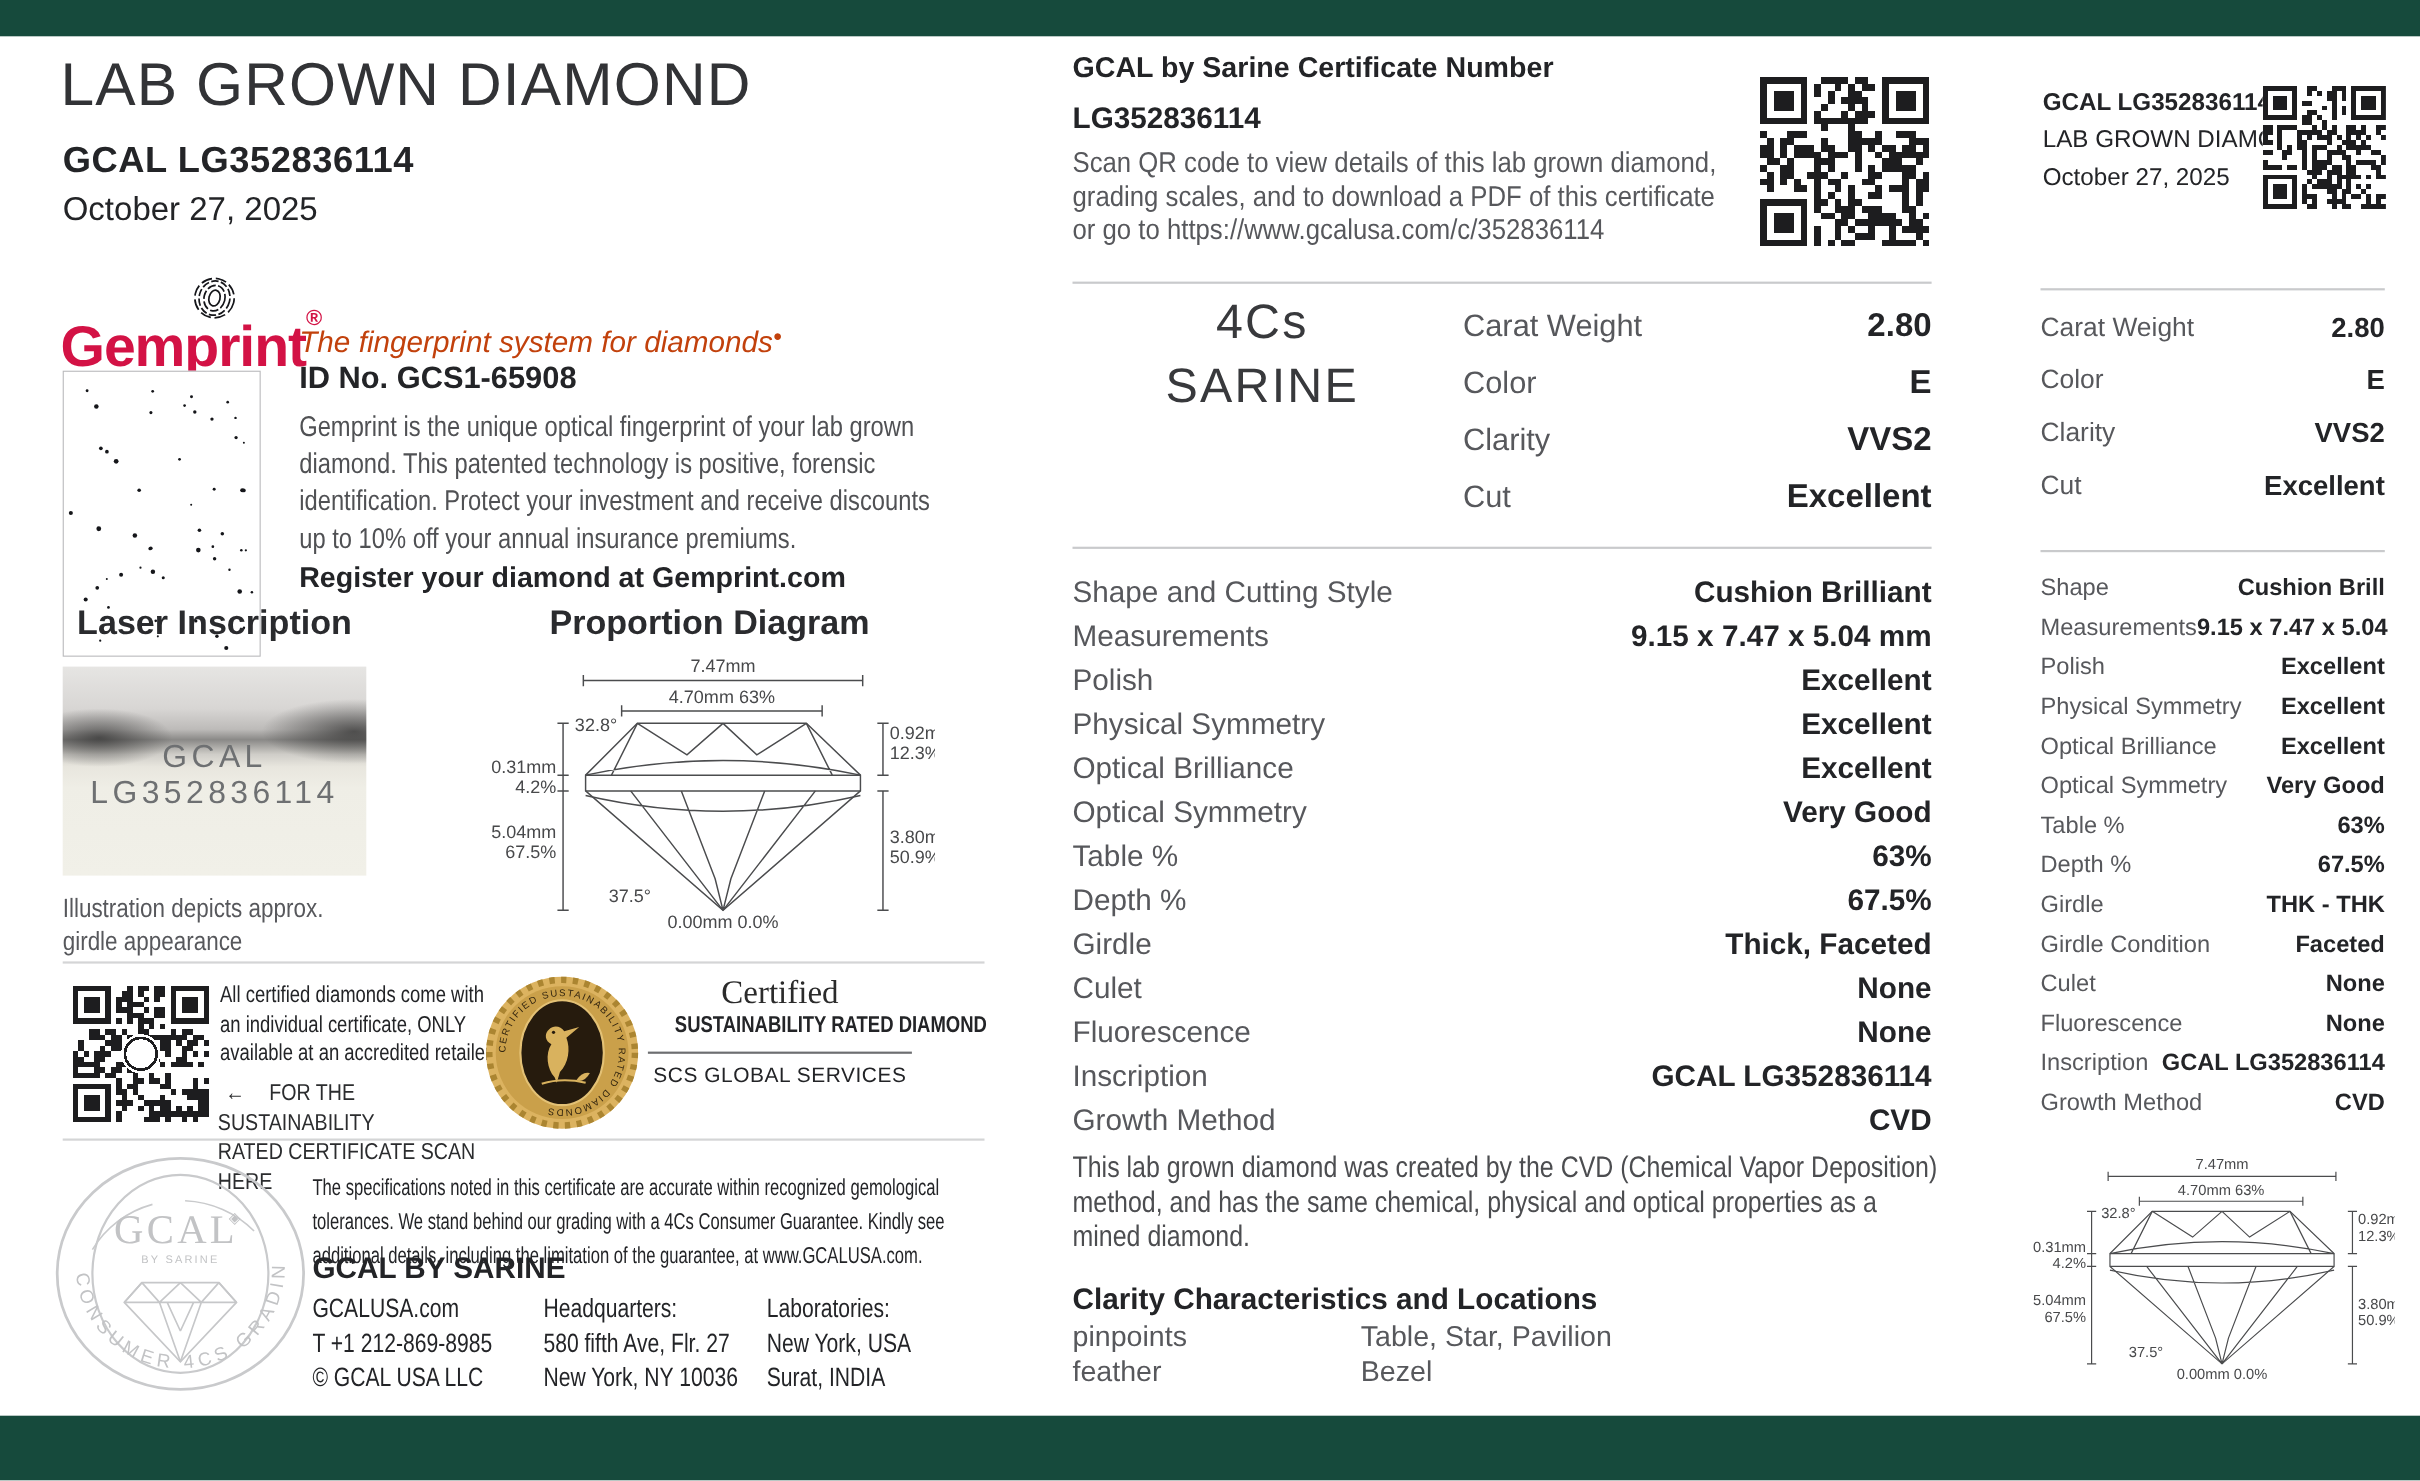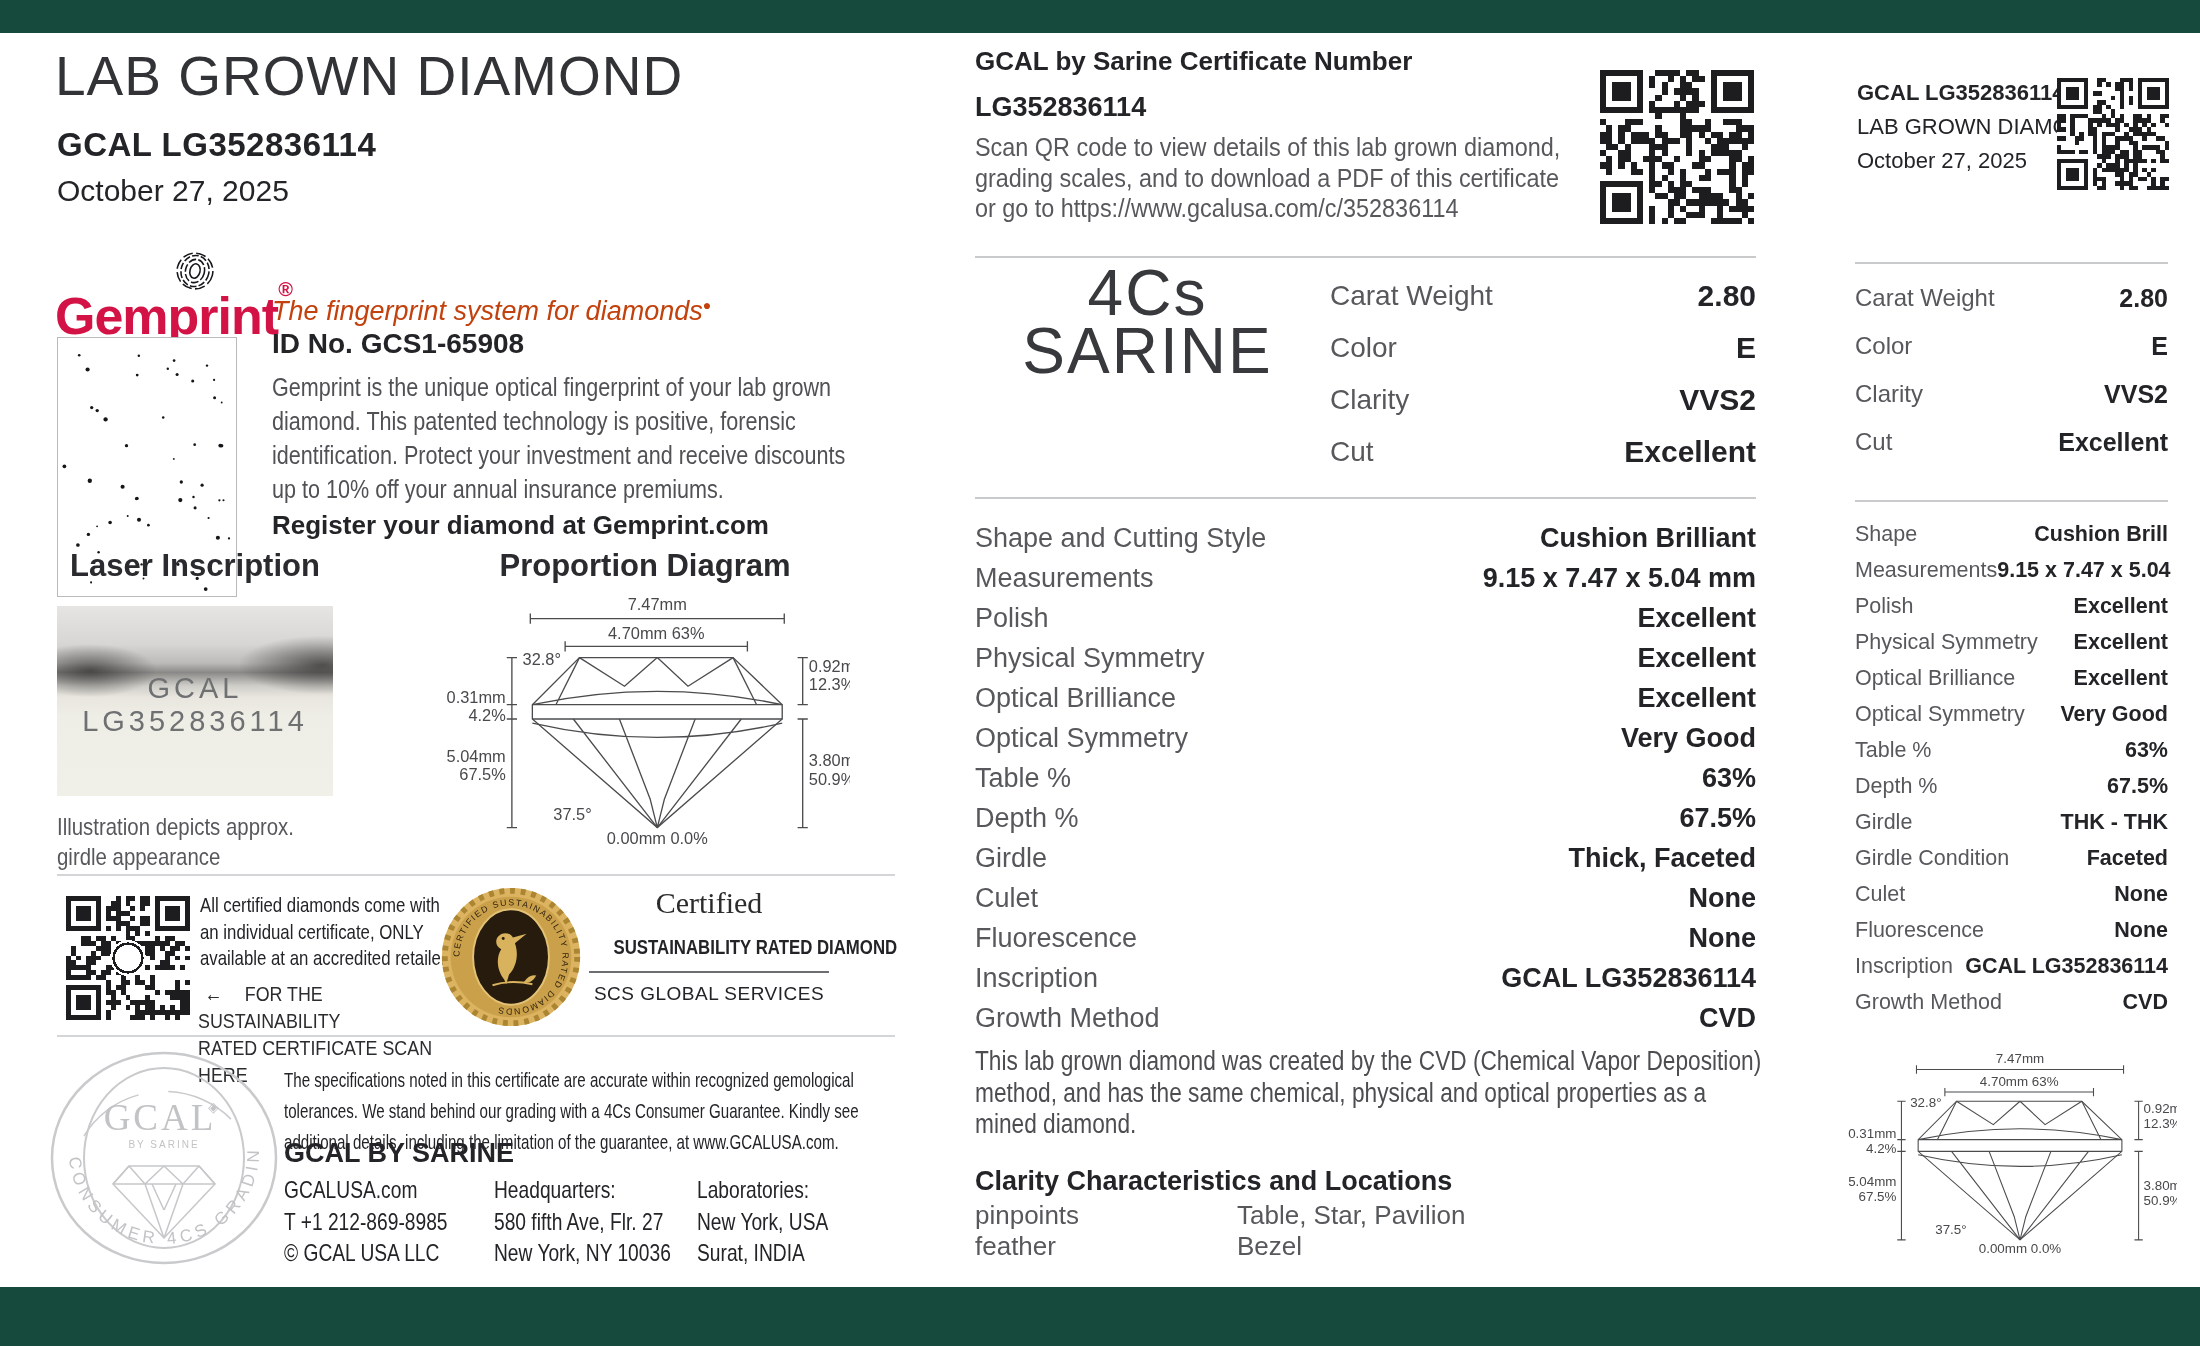--- a/index.html
+++ b/index.html
@@ -46,35 +46,35 @@
   .laser-cap{left:57px;top:812px;font-size:24px;line-height:30px;color:#57585c}
   .prop-wrap{left:440px;top:590px;width:410px;height:256px}
   .qr{background:#fff}
   #qr-left{left:66px;top:896px;width:124px;height:124px}
   .sus-note{left:200px;top:892px;font-size:21px;line-height:26.5px;color:#232427}
   .sus-scan{left:198px;top:980px;width:300px;font-size:21px;line-height:27px;color:#2b2c2e;text-align:left}
   .sus-scan .l1 .arrow{display:inline-block;margin:0 26px 0 8px}
   .badge{left:438px;top:884px;width:146px;height:150px}
   .cert-blk{left:578px;top:886px;width:262px;text-align:center}
   .cert-script{font-family:"Liberation Serif",serif;font-size:30px;color:#2b2b2b}
-  .cert-rated{font-size:21px;font-weight:bold;margin-top:15px;color:#232427}
+  .cert-rated{font-size:21px;font-weight:bold;margin-top:0;color:#232427}
   .cert-line{width:240px;height:2px;background:#6d6e71;margin:12px auto 10px}
   .cert-scs{font-size:19px;letter-spacing:.5px;color:#232427}
   .seal{left:48px;top:1050px;width:232px;height:218px}
   .disc{left:284px;top:1064px;font-size:21px;line-height:31px;color:#232427}
   .company{left:284px;top:1138px;font-size:27px}
   .contact{top:1174px;font-size:24px;line-height:31.5px;color:#232427}
   #c1{left:284px}#c2{left:494px}#c3{left:697px}
 
   
   .mid-h{left:975px;top:46px;font-size:26px}
   .mid-cert{left:975px;top:92px;font-size:27px}
   .mid-scan{left:975px;top:132px;font-size:26px;line-height:30.5px;color:#57585c}
   #qr-mid{left:1600px;top:70px;width:154px;height:154px}
-  .fourcs-title{left:975px;top:264px;width:345px;text-align:center;font-size:64px;line-height:58px;letter-spacing:2px;color:#38393c}
+  .fourcs-title{left:975px;top:264px;width:345px;text-align:center;font-size:44px;line-height:58px;letter-spacing:2px;color:#38393c}
   .rowlist{position:absolute;display:flex;flex-direction:column}
   .rowlist .r{display:flex;justify-content:space-between;align-items:center}
   .r .lab{color:#57585c;white-space:nowrap}
   .r .val{font-weight:bold;color:#232427;white-space:nowrap;text-align:right}
   .mid-4cs{left:1330px;top:270px;width:426px}
   .mid-4cs .r{height:52px;font-size:28px}
   .mid-4cs .val{font-size:30px}
   .mid-rows{left:975px;top:518px;width:781px}
   .mid-rows .r{height:40px;font-size:27px}
   .cvd{left:975px;top:1046px;font-size:27px;line-height:31.5px;color:#4c4d50}

